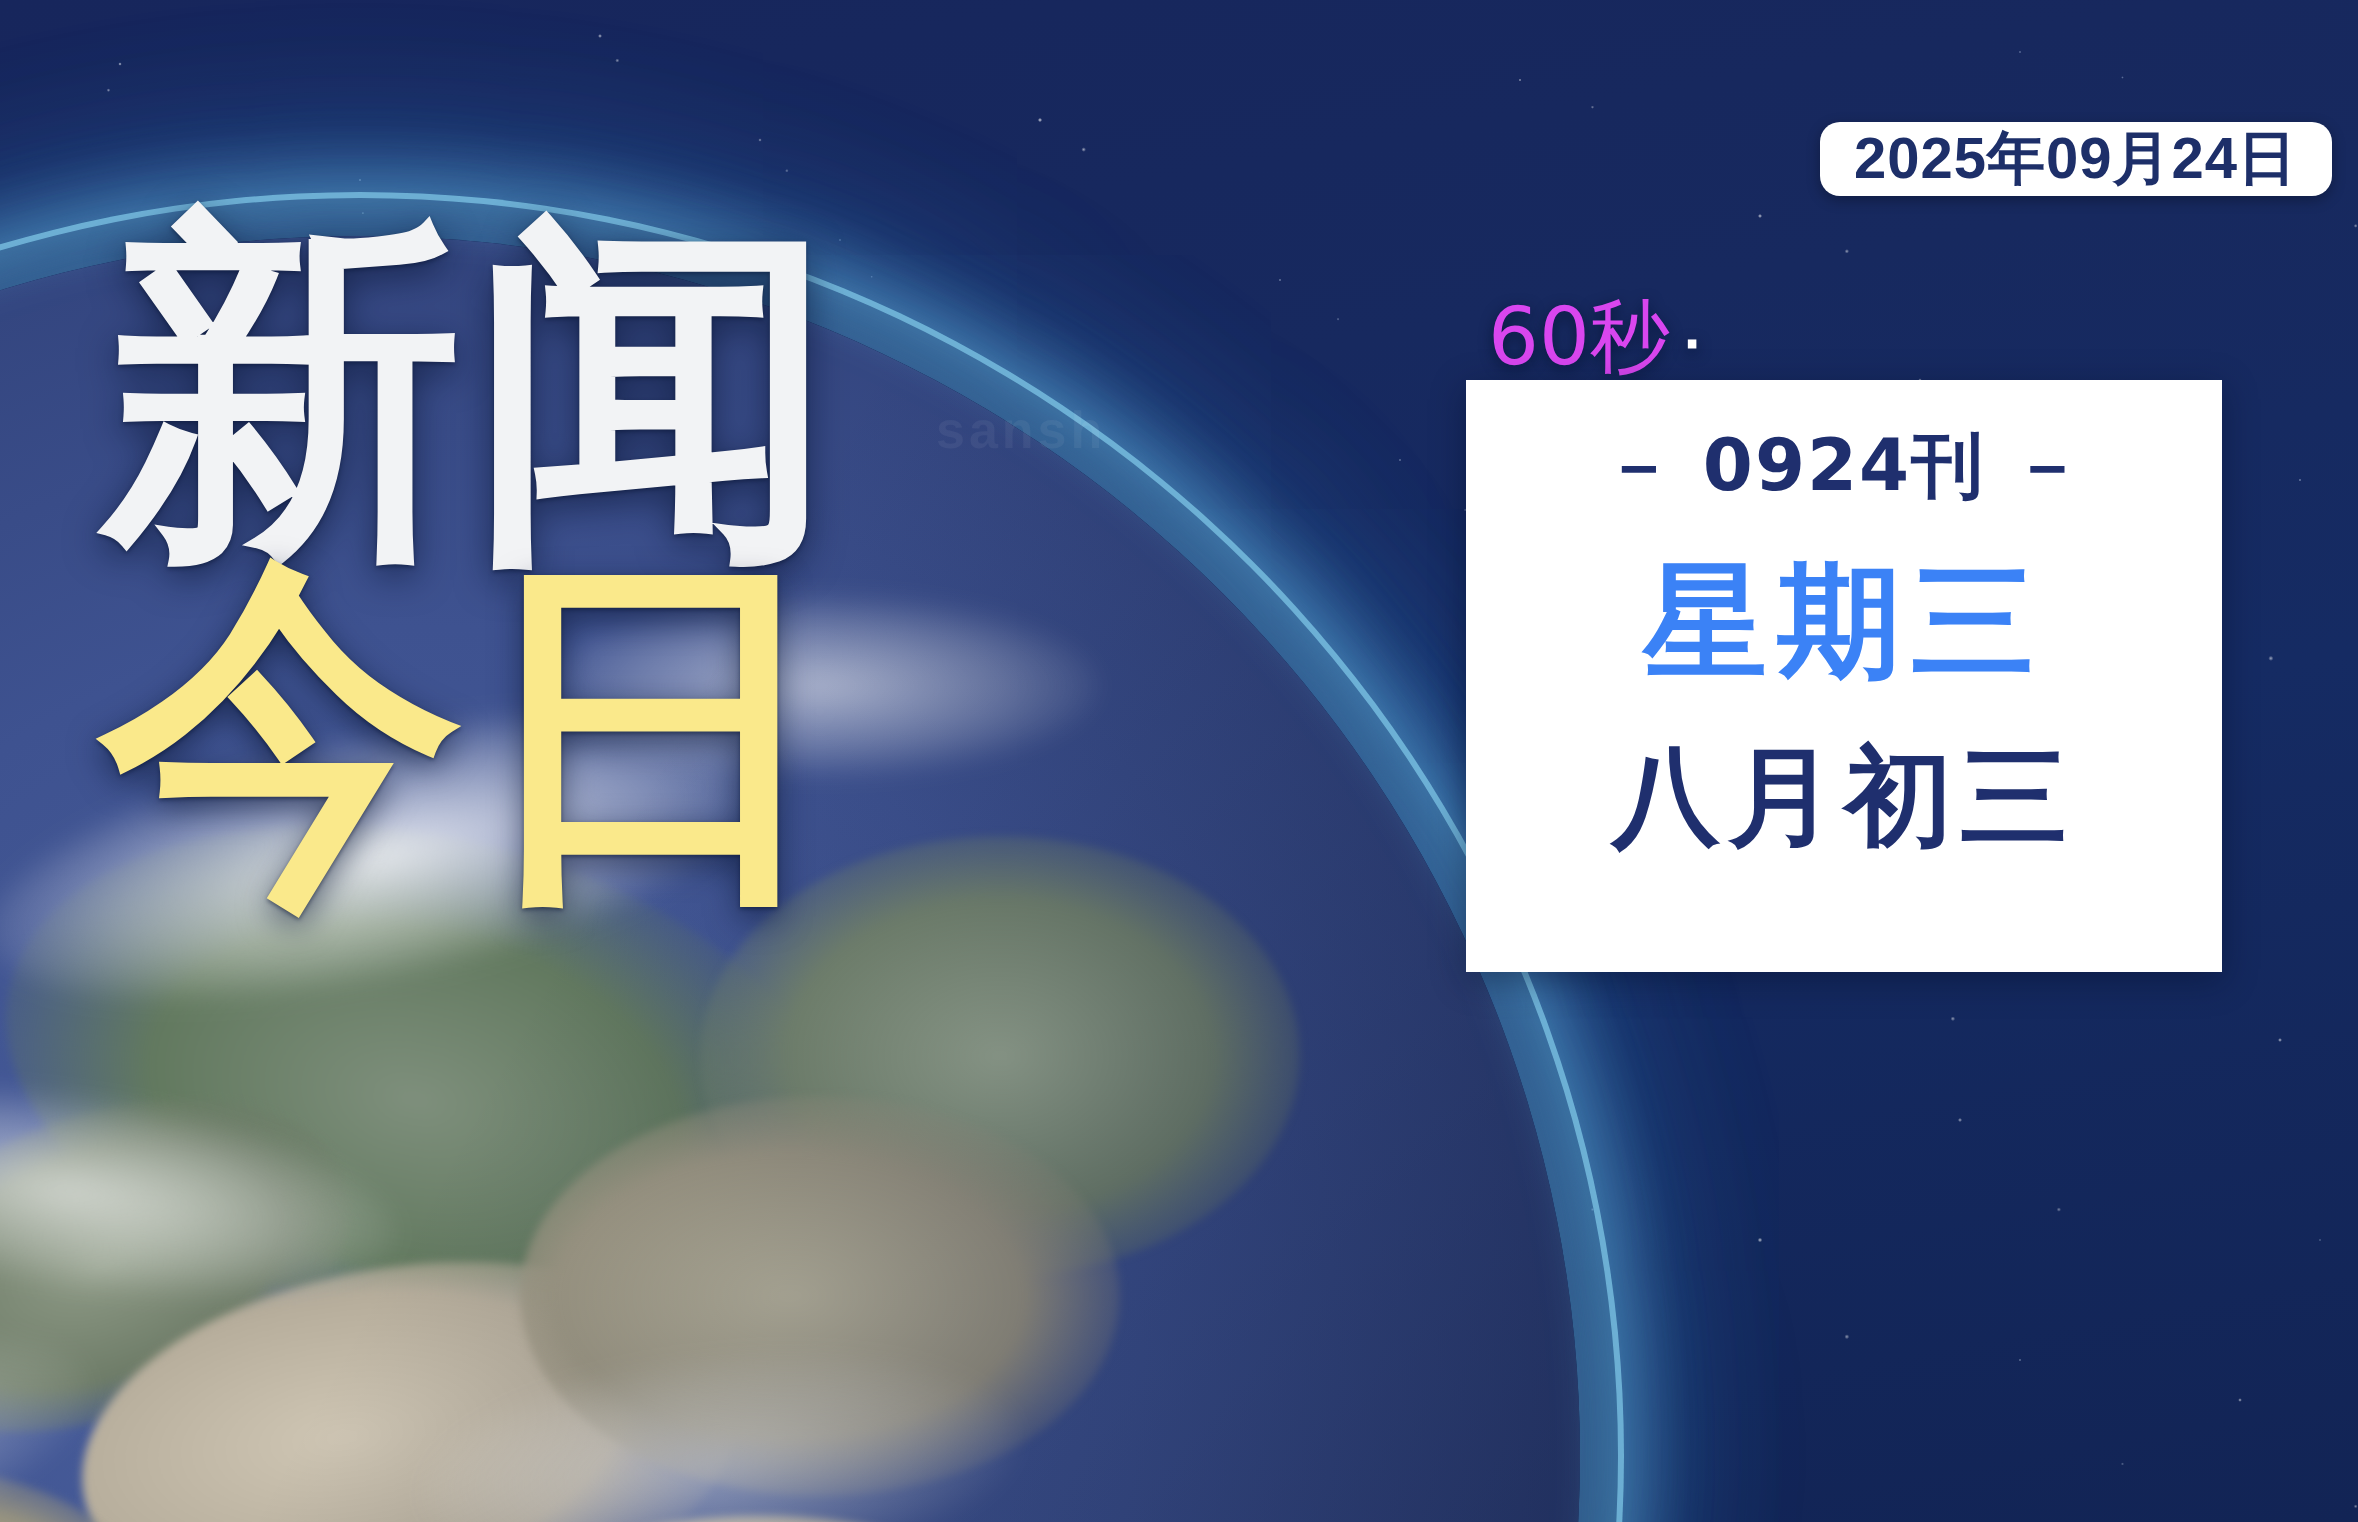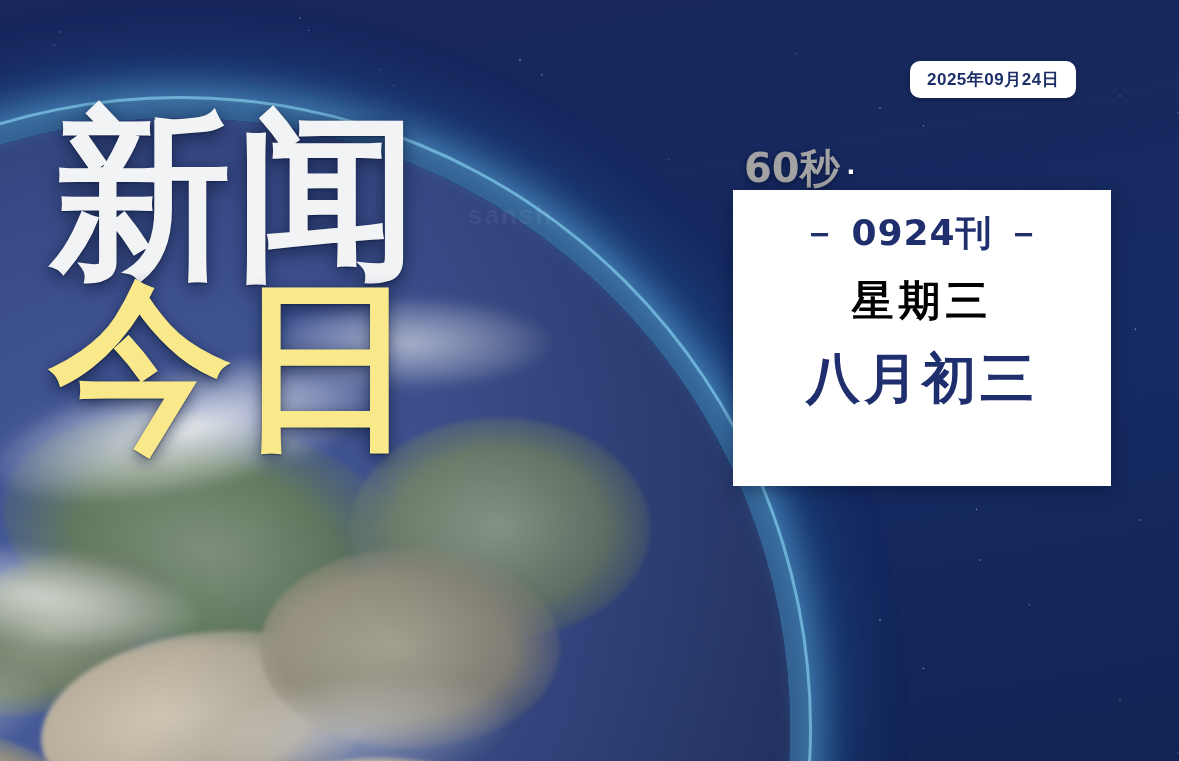--- a/index.html
+++ b/index.html
@@ -149,21 +149,21 @@
   
   .date-badge {
     position:absolute;
     left:910px; top:61px;
     height:37px;
     padding:0 17px;
     display:flex; align-items:center; justify-content:center;
     background:#ffffff;
     border-radius:10px;
     color:#1d2f69;
-    font-size:17px;
+    font-size:29px;
     font-weight:700;
     letter-spacing:0.5px;
     white-space:nowrap;
     box-shadow:0 2px 7px rgba(0,0,0,0.30);
   }
 
   
   .masthead { position:absolute; left:50px; top:104px; }
   .mast-line {
     font-weight:900;
@@ -186,22 +186,22 @@
 
   
   .tagline {
     position:absolute;
     left:744px; top:141px;
     display:flex; align-items:baseline;
     white-space:nowrap;
     text-shadow:0 2px 7px rgba(6,18,48,0.75);
   }
   .tag-60 {
-    font-size:40px; font-weight:700;
-    color:#a3a3a3;
+    font-size:40px; font-weight:400;
+    color:#d946ef;
     letter-spacing:0px;
     font-family:"DejaVu Sans","Liberation Sans",sans-serif;
   }
   .tag-dot {
     font-size:30px; font-weight:900; color:#ffffff;
     margin:0 5px 0 7px;
   }
   .tag-rest {
     font-size:31px; font-weight:900; color:#ffffff;
     letter-spacing:1px;
@@ -224,22 +224,22 @@
     color:#1f2f6e;
     font-size:36px;
     font-weight:700;
     letter-spacing:1px;
     white-space:nowrap;
     font-family:"DejaVu Sans","Liberation Sans",sans-serif;
   }
   .issue-dash { font-weight:700; }
   .weekday {
     margin-top:22px;
-    color:#000000;
-    font-size:42px;
+    color:#3b82f6;
+    font-size:62px;
     font-weight:900;
     letter-spacing:5px;
     line-height:1;
     font-family:"DejaVu Sans","Liberation Sans",sans-serif;
   }
   .lunar {
     margin-top:30px;
     color:#1f2f6e;
     font-size:54px;
     font-weight:900;

